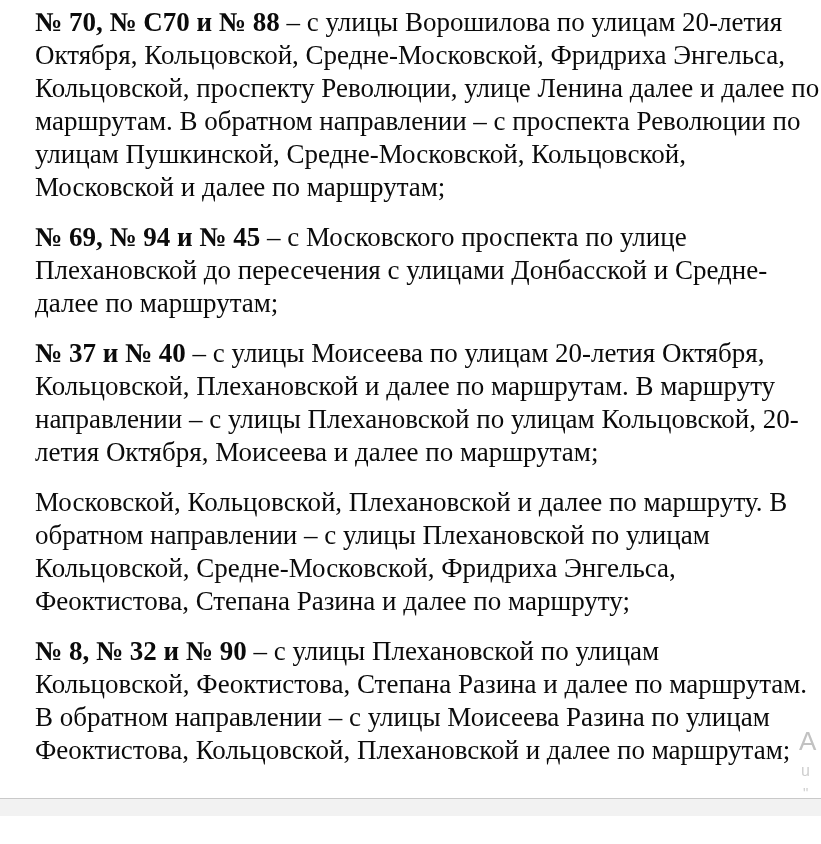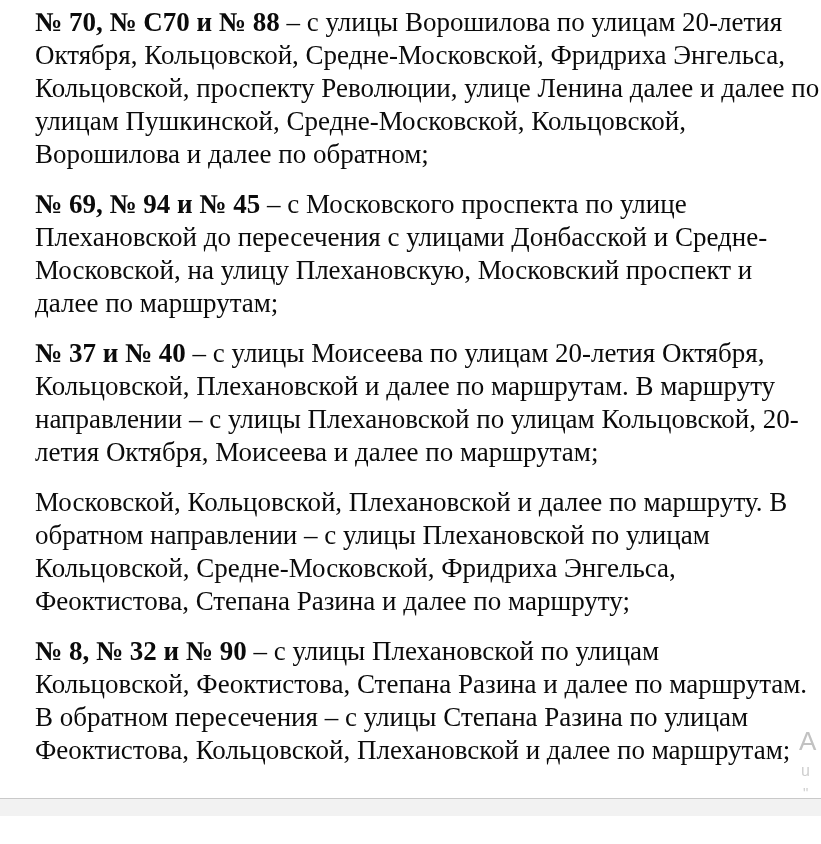--- a/index.html
+++ b/index.html
@@ -65,45 +65,45 @@
 </style>
 </head>
 <body>
 
 <div class="app">
   <div class="doc" id="doc">
       <div class="paragraph">
         <div class="line"><span class="seg-bold ">№ 70, № С70 и № 88</span><span class=""> – с улицы Ворошилова по улицам 20-летия</span></div>
         <div class="line"><span class="">Октября, </span><span class="seg-miss">Кольцовской</span><span class="">, Средне-Московской, Фридриха Энгельса,</span></div>
         <div class="line"><span class="seg-miss">Кольцовской</span><span class="">, проспекту Революции, улице Ленина далее и далее по</span></div>
+        <div class="line"><span class="">маршрутам. В обратном направлении – с проспекта Революции по</span></div>
         <div class="line"><span class="">улицам Пушкинской, Средне-Московской, </span><span class="seg-miss">Кольцовской</span><span class="">,</span></div>
-        <div class="line"><span class="">Ворошилова и далее по обратном;</span></div>
+        <div class="line"><span class="">Московской и далее по маршрутам;</span></div>
       </div>
       <div class="paragraph">
         <div class="line"><span class="seg-bold ">№ 69, № 94 и № 45</span><span class=""> – с Московского проспекта по улице</span></div>
         <div class="line"><span class="">Плехановской до пересечения с улицами Донбасской и Средне-</span></div>
-        <div class="line"><span class="">Московской, на улицу Плехановскую, Московский проспект и</span></div>
         <div class="line"><span class="">далее по маршрутам;</span></div>
       </div>
       <div class="paragraph">
         <div class="line"><span class="seg-bold ">№ 37 и № 40</span><span class=""> – с улицы Моисеева по улицам 20-летия Октября,</span></div>
         <div class="line"><span class="seg-miss">Кольцовской</span><span class="">, Плехановской и далее по маршрутам. В маршруту</span></div>
         <div class="line"><span class="">направлении – с улицы Плехановской по улицам </span><span class="seg-miss">Кольцовской</span><span class="">, 20-</span></div>
         <div class="line"><span class="">летия Октября, Моисеева и далее по маршрутам;</span></div>
       </div>
       <div class="paragraph">
         <div class="line"><span class="">Московской, </span><span class="seg-miss">Кольцовской</span><span class="">, Плехановской и далее по маршруту. В</span></div>
         <div class="line"><span class="">обратном направлении – с улицы Плехановской по улицам</span></div>
         <div class="line"><span class="seg-miss">Кольцовской</span><span class="">, Средне-Московской, Фридриха Энгельса,</span></div>
         <div class="line"><span class="">Феоктистова, Степана Разина и далее по маршруту;</span></div>
       </div>
       <div class="paragraph">
         <div class="line"><span class="seg-bold ">№ 8, № 32 и № 90</span><span class=""> – с улицы Плехановской по улицам</span></div>
         <div class="line"><span class="seg-miss">Кольцовской</span><span class="">, Феоктистова, Степана Разина и далее по маршрутам.</span></div>
-        <div class="line"><span class="">В обратном пересечения – с улицы Степана Разина по улицам</span></div>
+        <div class="line"><span class="">В обратном направлении – с улицы Моисеева Разина по улицам</span></div>
         <div class="line"><span class="">Феоктистова, </span><span class="seg-miss">Кольцовской</span><span class="">, Плехановской и далее по маршрутам;</span></div>
       </div>
     </div>
   <div class="margin-artifacts" id="artifacts">
       <span class="artifact">А</span>
       <span class="artifact">u</span>
       <span class="artifact">"</span>
     </div>
   <div class="bottom-bar"></div>
 </div>

